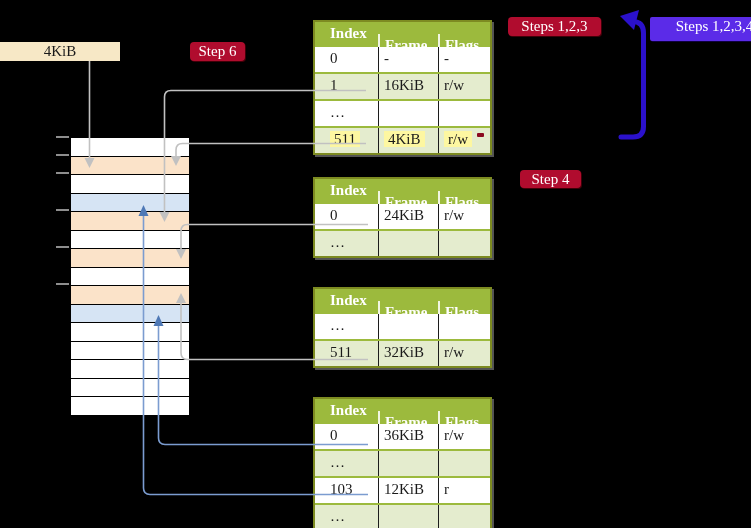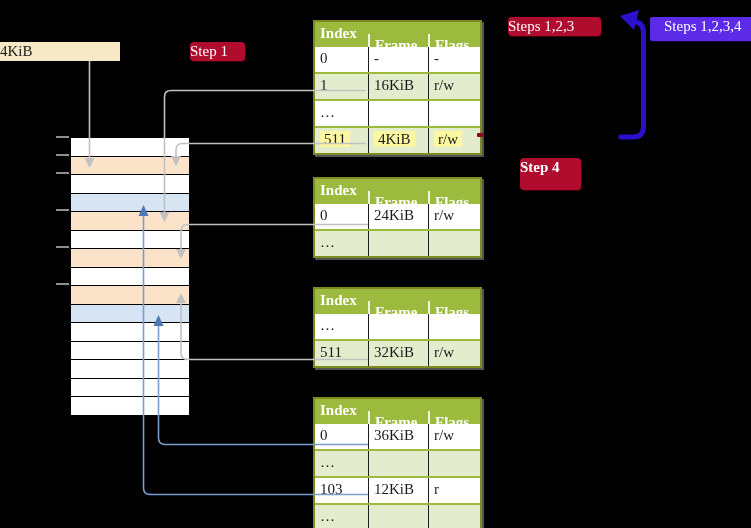--- a/index.html
+++ b/index.html
@@ -1,37 +1,37 @@
 <!DOCTYPE html>
 <html style="--background: #000000; --header_green: #9CBA3D; --row_green: #E4ECCE; --border_olive: #7D8B21; --peach: #FBE3C9; --light_blue: #D6E4F4; --highlight_yellow: #FDF7A1; --crimson: #B00C2E; --violet: #5B2BE8; --arrow_blue: #2B11CB; --connector_gray: #C1C1C1; --connector_blue: #7B9CD0; --connector_blue_head: #4F79B6; --cream: #F7E8C6; --tick_gray: #8E8E8E;"><head>
 <meta charset="utf-8">
 <style>
   html,body{margin:0;padding:0;background:#000;}
   #stage{position:relative;width:751px;height:528px;background:var(--background,#000);
          font-family:"Liberation Serif","DejaVu Serif",serif;overflow:hidden;}
 
   
-  .lbl{position:absolute;font-size:15px;line-height:19px;white-space:nowrap;}
+  .lbl{position:absolute;font-size:15px;line-height:19px;text-align:center;white-space:nowrap;}
   .cream{background:var(--cream,#F7E8C6);color:#1a1a1a;}
   .crimson{background:var(--crimson,#B00C2E);color:#fff;border-radius:4px;
            box-shadow:1px 1px 0 rgba(80,0,10,.8);}
   .violet{background:var(--violet,#5B2BE8);color:#fff;border-radius:2px;
           box-shadow:1px 1px 0 rgba(20,0,80,.8);}
 
   
   #stack{position:absolute;left:70px;top:137px;width:118px;height:277px;
          border:1px solid #000;background:#fff;display:flex;flex-direction:column;}
   #stack .cell{flex:1;border-bottom:1px solid #000;box-sizing:border-box;}
   #stack .cell:last-child{border-bottom:none;}
   .tick{position:absolute;left:56px;width:13px;height:2px;background:var(--tick_gray,#8E8E8E);}
 
   
   .ptable{position:absolute;left:313px;border:2px solid var(--border_olive,#7D8B21);
           background:#fff;box-shadow:2px 2px 0 rgba(140,140,140,.6);}
-  .tr{display:grid;grid-template-columns:53px 60px 52px;}
+  .tr{display:grid;grid-template-columns:53px 60px 52px;padding-left:10px;}
   .tr.hdr{background:var(--header_green,#9CBA3D);height:23px;}
   .tr.hdr .td{color:#fff;font-weight:bold;font-size:15px;line-height:23px;padding-left:5px;}
   .tr.hdr .td+.td{border-left:2px solid rgba(255,255,255,.85);margin-top:12px;}
   .tr.body{height:25px;border-top:2px solid var(--header_green,#9CBA3D);}
   .tr.body .td{font-size:15px;line-height:22px;padding-left:5px;color:#1a1a1a;overflow:hidden;}
   .tr.body .td+.td{border-left:1px solid #1c1c1c;}
   .tr.alt{background:var(--row_green,#E4ECCE);}
   .hl{background:var(--highlight_yellow,#FDF7A1);padding:0 4px;}
 
   
@@ -43,24 +43,24 @@
   .big{stroke:var(--arrow_blue,#2B11CB);stroke-width:5;fill:none;stroke-linecap:round;}
   .bigh{fill:var(--arrow_blue,#2B11CB);}
   .mark{fill:#8B0A20;}
 </style>
 </head>
 <body>
 
 <div id="stage">
 
   <div class="lbl cream" style="left:0;top:42px;width:120px;height:19px;">4KiB</div>
-  <div class="lbl crimson" style="left:190px;top:42px;width:55px;height:19px;">Step 1</div>
+  <div class="lbl crimson" style="left:190px;top:42px;width:55px;height:19px;">Step 6</div>
   <div class="lbl crimson" style="left:508px;top:17px;width:93px;height:19px;">Steps 1,2,3</div>
   <div class="lbl violet" style="left:650px;top:17px;width:101px;height:24px;padding-left:14px;">Steps 1,2,3,4</div>
-  <div class="lbl crimson" style="left:520px;top:158px;width:61px;height:32px;line-height:18px;font-weight:bold;">Step 4</div>
+  <div class="lbl crimson" style="left:520px;top:170px;width:61px;height:18px;line-height:18px;">Step 4</div>
 
   <div id="stack">
     <div class="cell" style="background: rgb(255, 255, 255);"></div>
     <div class="cell" style="background: rgb(251, 227, 201);"></div>
     <div class="cell" style="background: rgb(255, 255, 255);"></div>
     <div class="cell" style="background: rgb(214, 228, 244);"></div>
     <div class="cell" style="background: rgb(251, 227, 201);"></div>
     <div class="cell" style="background: rgb(255, 255, 255);"></div>
     <div class="cell" style="background: rgb(251, 227, 201);"></div>
     <div class="cell" style="background: rgb(255, 255, 255);"></div>

